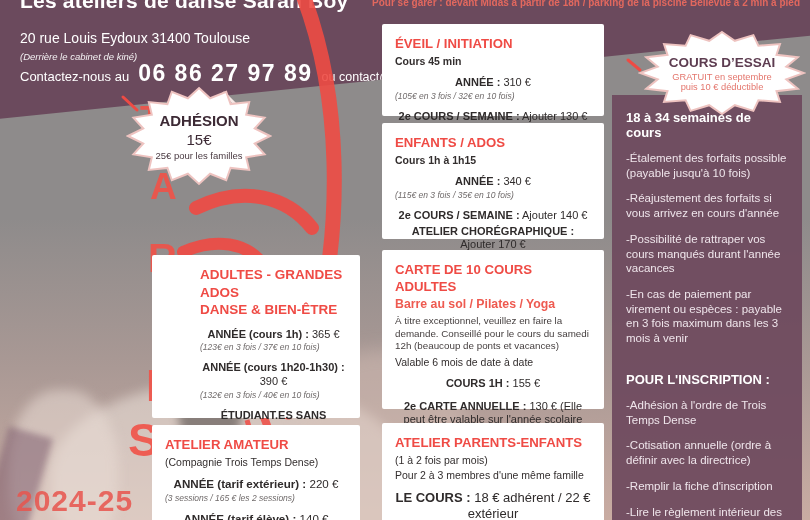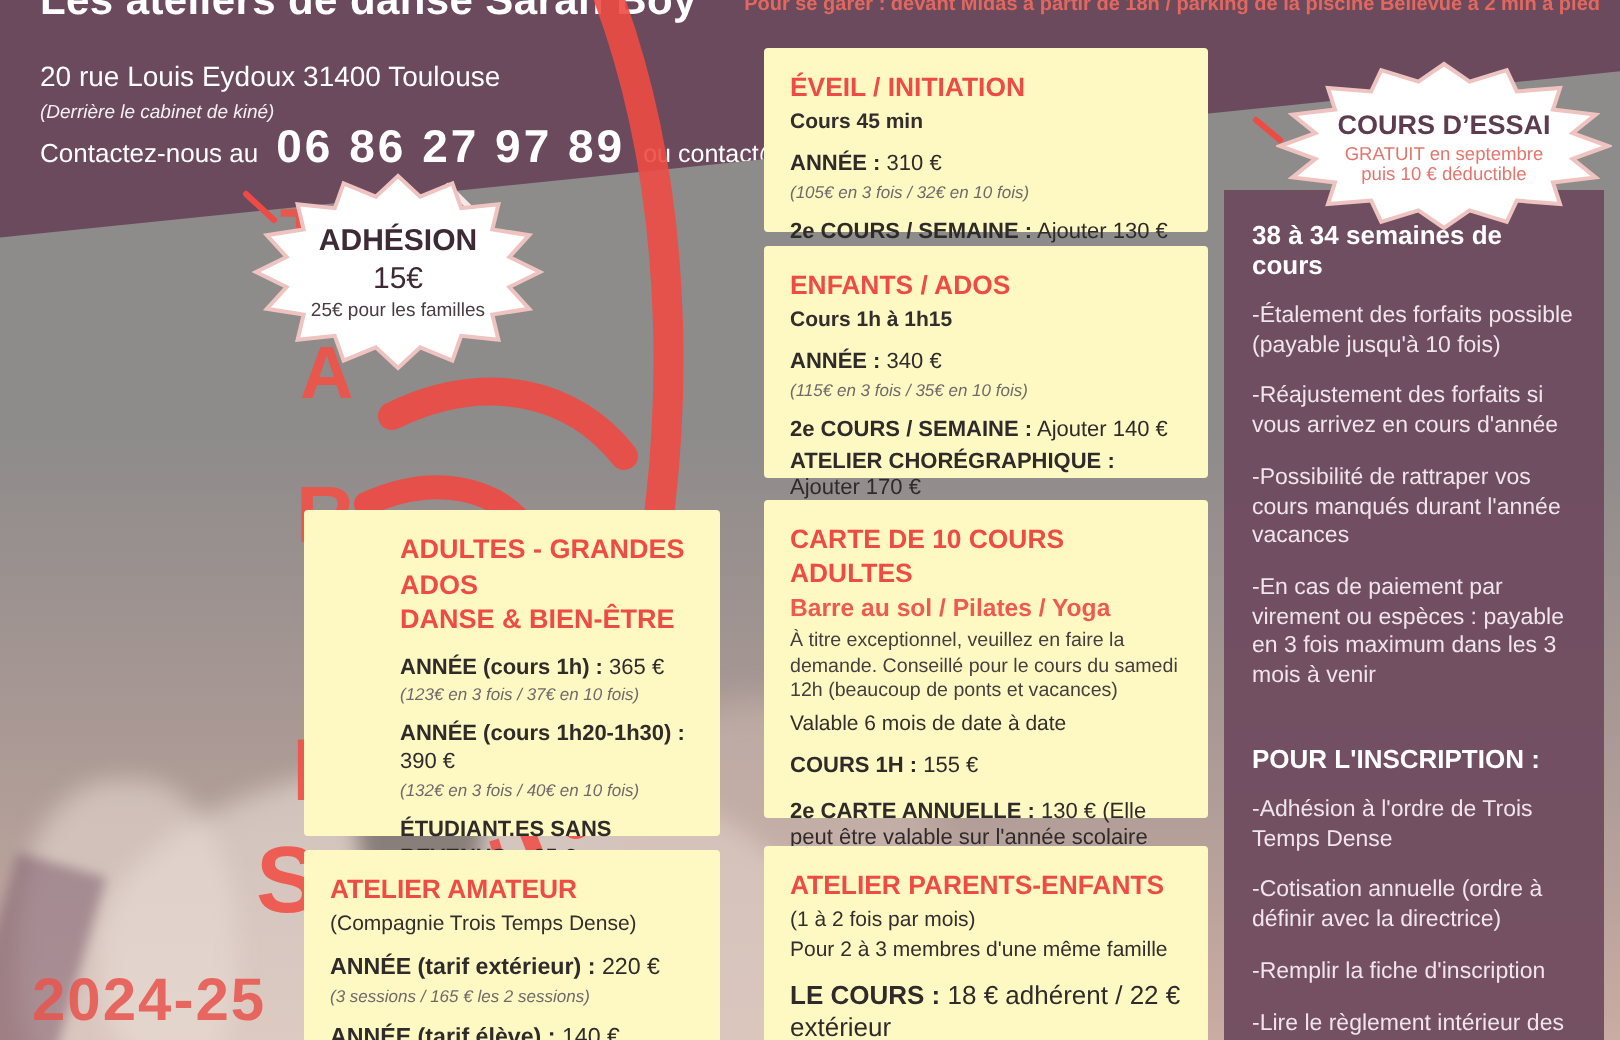--- a/index.html
+++ b/index.html
@@ -41,26 +41,26 @@
   
   .deco{position:absolute;inset:0;z-index:4;pointer-events:none;}
 
   
   .tarif-letter{position:absolute;z-index:4;color:#f15248;font-weight:800;opacity:.9;line-height:1;}
 
   .season{position:absolute;left:16px;top:484px;z-index:5;font-size:30px;font-weight:800;
     color:#e8554e;opacity:.85;letter-spacing:1px;}
 
   
-  .card{position:absolute;z-index:6;background:#fef9c3;border-radius:2px;
+  .card{position:absolute;z-index:6;background:#ffffff;border-radius:2px;
     padding:11px 13px;box-sizing:border-box;color:#2f2b2b;}
   .card-title{color:#ef4b45;font-weight:700;font-size:13.2px;line-height:1.3;}
   .card-sub{font-size:10.5px;font-weight:700;margin-top:3px;color:#332e2e;}
   .card-sub2{color:#ee5a50;font-weight:700;font-size:12.3px;margin-top:2px;}
-  .ln{font-size:11px;margin-top:9px;line-height:1.25;}
+  .ln{font-size:11px;margin-top:9px;line-height:1.25;text-align:center;}
   .ln .b{font-weight:700;}
   .ln.tight{margin-top:2px;}
   .it{font-size:8.5px;font-style:italic;color:#6f6a6a;margin-top:1px;}
   .small-note{font-size:9.8px;line-height:1.28;margin-top:4px;color:#443e3e;}
   .small-note2{font-size:10.5px;margin-top:3px;color:#332e2e;}
 
   .card-eveil{left:382px;top:24px;width:222px;height:92px;}
   .card-enfants{left:382px;top:123px;width:222px;height:116px;}
   .card-carte10{left:382px;top:250px;width:222px;height:159px;}
   .card-parents{left:382px;top:423px;width:222px;height:110px;}
@@ -132,21 +132,21 @@
   <span class="tarif-letter" style="left:140px;top:100px;font-size:34px">T</span>
   <span class="tarif-letter" style="left:150px;top:168px;font-size:37px">A</span>
   <span class="tarif-letter" style="left:148px;top:238px;font-size:40px">R</span>
   <span class="tarif-letter" style="left:158px;top:308px;font-size:42px">I</span>
   <span class="tarif-letter" style="left:146px;top:364px;font-size:44px">F</span>
   <span class="tarif-letter" style="left:128px;top:416px;font-size:47px">S</span>
 
   <div class="season">2024-25</div>
 
   <div class="panel">
-    <h3>38 à 34 semaines de cours</h3>
+    <h3>18 à 34 semaines de cours</h3>
     <div class="itm">-Étalement des forfaits possible (payable jusqu'à 10 fois)</div>
     <div class="itm">-Réajustement des forfaits si vous arrivez en cours d'année</div>
     <div class="itm">-Possibilité de rattraper vos cours manqués durant l'année vacances</div>
     <div class="itm">-En cas de paiement par virement ou espèces : payable en 3 fois maximum dans les 3 mois à venir</div>
     <h3 class="h2gap">POUR L'INSCRIPTION :</h3>
     <div class="itm">-Adhésion à l'ordre de Trois Temps Dense</div>
     <div class="itm">-Cotisation annuelle (ordre à définir avec la directrice)</div>
     <div class="itm">-Remplir la fiche d'inscription</div>
     <div class="itm">-Lire le règlement intérieur des cours</div>
 

